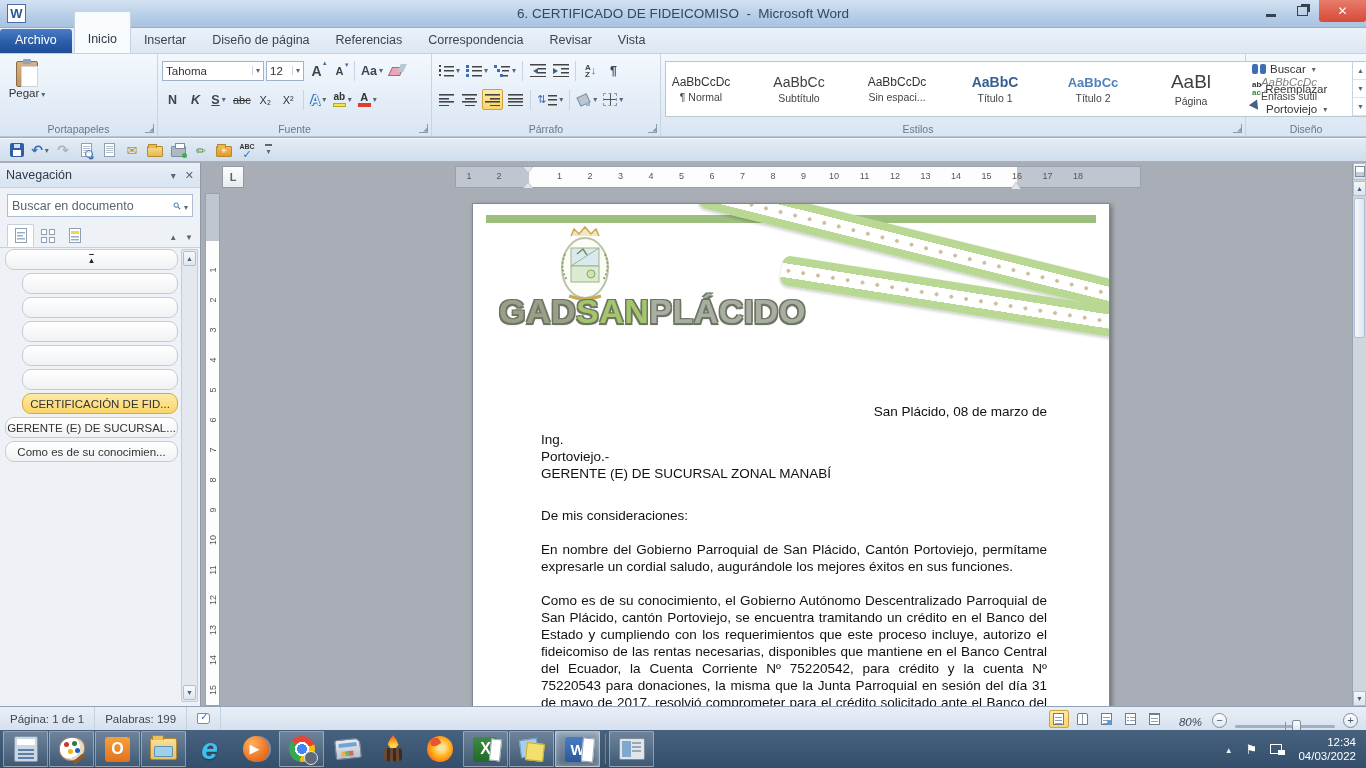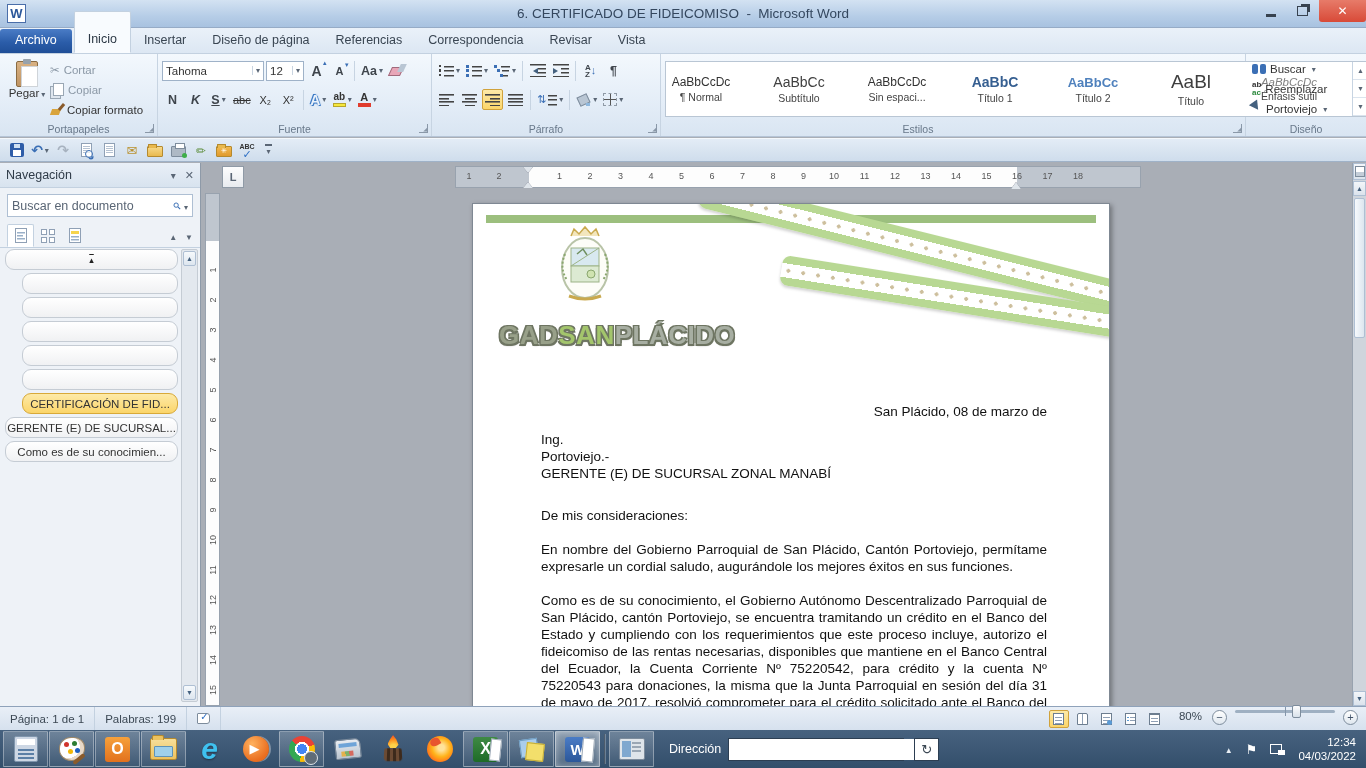--- a/index.html
+++ b/index.html
@@ -244,21 +244,21 @@
   .green-bar { position:absolute; top:11px; left:13px; right:13px; height:8px; background:#9cbf7e; }
   .deco { position:absolute; top:0; right:0; width:420px; height:160px; overflow:hidden; }
   .band { position:absolute; height:30px; border-radius:8px;
     background:linear-gradient(#b8d893 0 8px,#ffffff 8px 22px,#b8d893 22px 30px);
     box-shadow:0 2px 3px rgba(0,0,0,.18); }
   .band .dots { position:absolute; top:10px; left:0; right:0; height:10px;
     background:radial-gradient(circle 2px at 7px 5px,#cdbf9d 97%,transparent) repeat-x; background-size:15px 10px; }
   .band1 { width:470px; top:30px; right:-55px; transform:rotate(14deg); }
   .band2 { width:400px; top:82px; right:-70px; transform:rotate(9deg); }
   .crest { position:absolute; top:20px; left:80px; }
-  .logo-line { position:absolute; top:116px; left:26px; font-weight:800; font-size:26px; letter-spacing:.5px;
+  .logo-line { position:absolute; top:88px; left:26px; font-weight:800; font-size:34px; letter-spacing:.5px;
     text-shadow:-1.5px -1.5px 0 #6e7562,1.5px -1.5px 0 #6e7562,-1.5px 1.5px 0 #6e7562,1.5px 1.5px 0 #6e7562,0 2px 2px rgba(0,0,0,.25); }
   .lg-gad { color:#98a089; }
   .lg-san { color:#a3c56c; }
   .lg-pla { color:#a7aea2; }
 
   .doc-body { position:absolute; top:162px; left:68px; right:62px; font-size:13.5px; line-height:17px; color:#111; }
   .doc-title { text-align:center; font-weight:bold; font-size:16.5px; text-decoration:underline; white-space:pre; letter-spacing:.2px; }
   .date-line { text-align:right; margin-top:37px; }
   .recipient { margin-top:11px; }
   .recipient div { white-space:pre; }
@@ -276,21 +276,21 @@
   .vs-dn { bottom:0; }
   .vs-dn::before { content:"▼"; }
   .vs-thumb { position:absolute; left:1px; right:1px; top:35px; height:140px; background:linear-gradient(90deg,#f6f9fc,#dde6ef); border:1px solid #aebfd3; border-radius:2px; }
 
   
   .statusbar { position:absolute; left:0; right:0; bottom:38px; height:24px; background:linear-gradient(#e9eff7,#d6e1ee);
     border-top:1px solid #8fa2ba; display:flex; align-items:center; font-size:11.5px; color:#3c4854; }
   .ssec { padding:0 10px; display:flex; align-items:center; height:100%; border-right:1px solid #c3d1e0; }
   .sb-book { width:13px; height:11px; background:#fff; border:1px solid #7d8c9c; border-radius:1px 3px 3px 1px; position:relative; }
   .sb-book::after { content:"✓"; position:absolute; left:2px; top:-3px; color:#2d6fc4; font-size:10px; font-weight:bold; }
-  .sb-right { margin-left:auto; display:flex; align-items:flex-start; gap:4px; padding-right:8px; }
+  .sb-right { margin-left:auto; display:flex; align-items:flex-end; gap:4px; padding-right:8px;font-style:italic; }
   .view-ic { width:20px; height:18px; display:flex; align-items:center; justify-content:center; border-radius:2px; }
   .view-ic.on { background:linear-gradient(#fdeaa9,#fbd56a); border:1px solid #d0a23c; }
   .vi { width:11px; height:12px; background:#fff; border:1px solid #6d7e90; background-repeat:no-repeat;
     background-image:linear-gradient(#8fa0b5,#8fa0b5),linear-gradient(#8fa0b5,#8fa0b5),linear-gradient(#8fa0b5,#8fa0b5);
     background-size:7px 1px,7px 1px,7px 1px; background-position:1px 3px,1px 6px,1px 9px; }
   .vi-book { border-radius:2px 2px 0 0; background-image:linear-gradient(#8fa0b5,#8fa0b5); background-size:1px 100%; background-position:center; }
   .vi-web::after { content:""; display:block; width:5px; height:5px; border-radius:50%; background:#5b9bd5; margin:6px 0 0 5px; }
   .vi-out { background-image:radial-gradient(circle 1px at 2px 3.5px,#5b9bd5 98%,transparent),radial-gradient(circle 1px at 2px 6.5px,#5b9bd5 98%,transparent),linear-gradient(#8fa0b5,#8fa0b5),linear-gradient(#8fa0b5,#8fa0b5);
     background-size:auto,auto,5px 1px,5px 1px; background-position:0 0,0 0,4px 3px,4px 6px; }
   .vi-draft { border-top:2px solid #6d7e90; }
@@ -389,34 +389,20 @@
   </div>
 
   <div class="ribbon">
 
     <div class="rgroup" style="width:158px;">
       <div style="display:flex;">
         <div class="pegar">
           <span class="i-clipboard"></span>
           <span class="dd" style="font-size:11.5px;">Pegar</span>
         </div>
-        <div class="clip-col">
-          <div class="clip-item">
-            <span class="g-cut"></span>
-            <span class="gray">Cortar</span>
-          </div>
-          <div class="clip-item">
-            <span class="i-copy"></span>
-            <span class="gray">Copiar</span>
-          </div>
-          <div class="clip-item">
-            <span class="i-brush"></span>
-            <span>Copiar formato</span>
-          </div>
-        </div>
       </div>
       <div class="glabel">Portapapeles</div>
       <div class="dlg"></div>
     </div>
 
     <div class="rgroup" style="width:274px;">
       <div class="rrow">
         <div class="selbox" style="width:102px;">
           <span>Tahoma</span>
         </div>
@@ -558,21 +544,21 @@
           <div class="style-entry st3">
             <span class="prev">AaBbC</span>
             <span class="sname">Título 1</span>
           </div>
           <div class="style-entry st4">
             <span class="prev">AaBbCc</span>
             <span class="sname">Título 2</span>
           </div>
           <div class="style-entry st5">
             <span class="prev">AaBl</span>
-            <span class="sname">Título</span>
+            <span class="sname">Página</span>
           </div>
           <div class="style-entry st6">
             <span class="prev">AaBbCcDc</span>
             <span class="sname">Énfasis sutil</span>
           </div>
           <div class="gal-scroll">
             <span>▲</span>
             <span>▼</span>
             <span>▼</span>
           </div>
@@ -835,28 +821,20 @@
         <span class="ic-notes"></span>
       </span>
     <span class="tbtn active">
         <span class="ic-word">W</span>
       </span>
     <span class="tb-sep"></span>
     <span class="tbtn running">
         <span class="ic-viewer"></span>
       </span>
 
-    <div class="addr">
-      <span>Dirección</span>
-      <span class="addr-box">
-        <input type="text" style="">
-        <span class="addr-dd"></span>
-      </span>
-      <span class="addr-go"></span>
-    </div>
 
     <div class="tray">
       <span class="tray-up"></span>
       <span class="g-flag"></span>
       <span class="i-net"></span>
       <div class="clock">
         <div>12:34</div>
         <div>04/03/2022</div>
       </div>
     </div>

